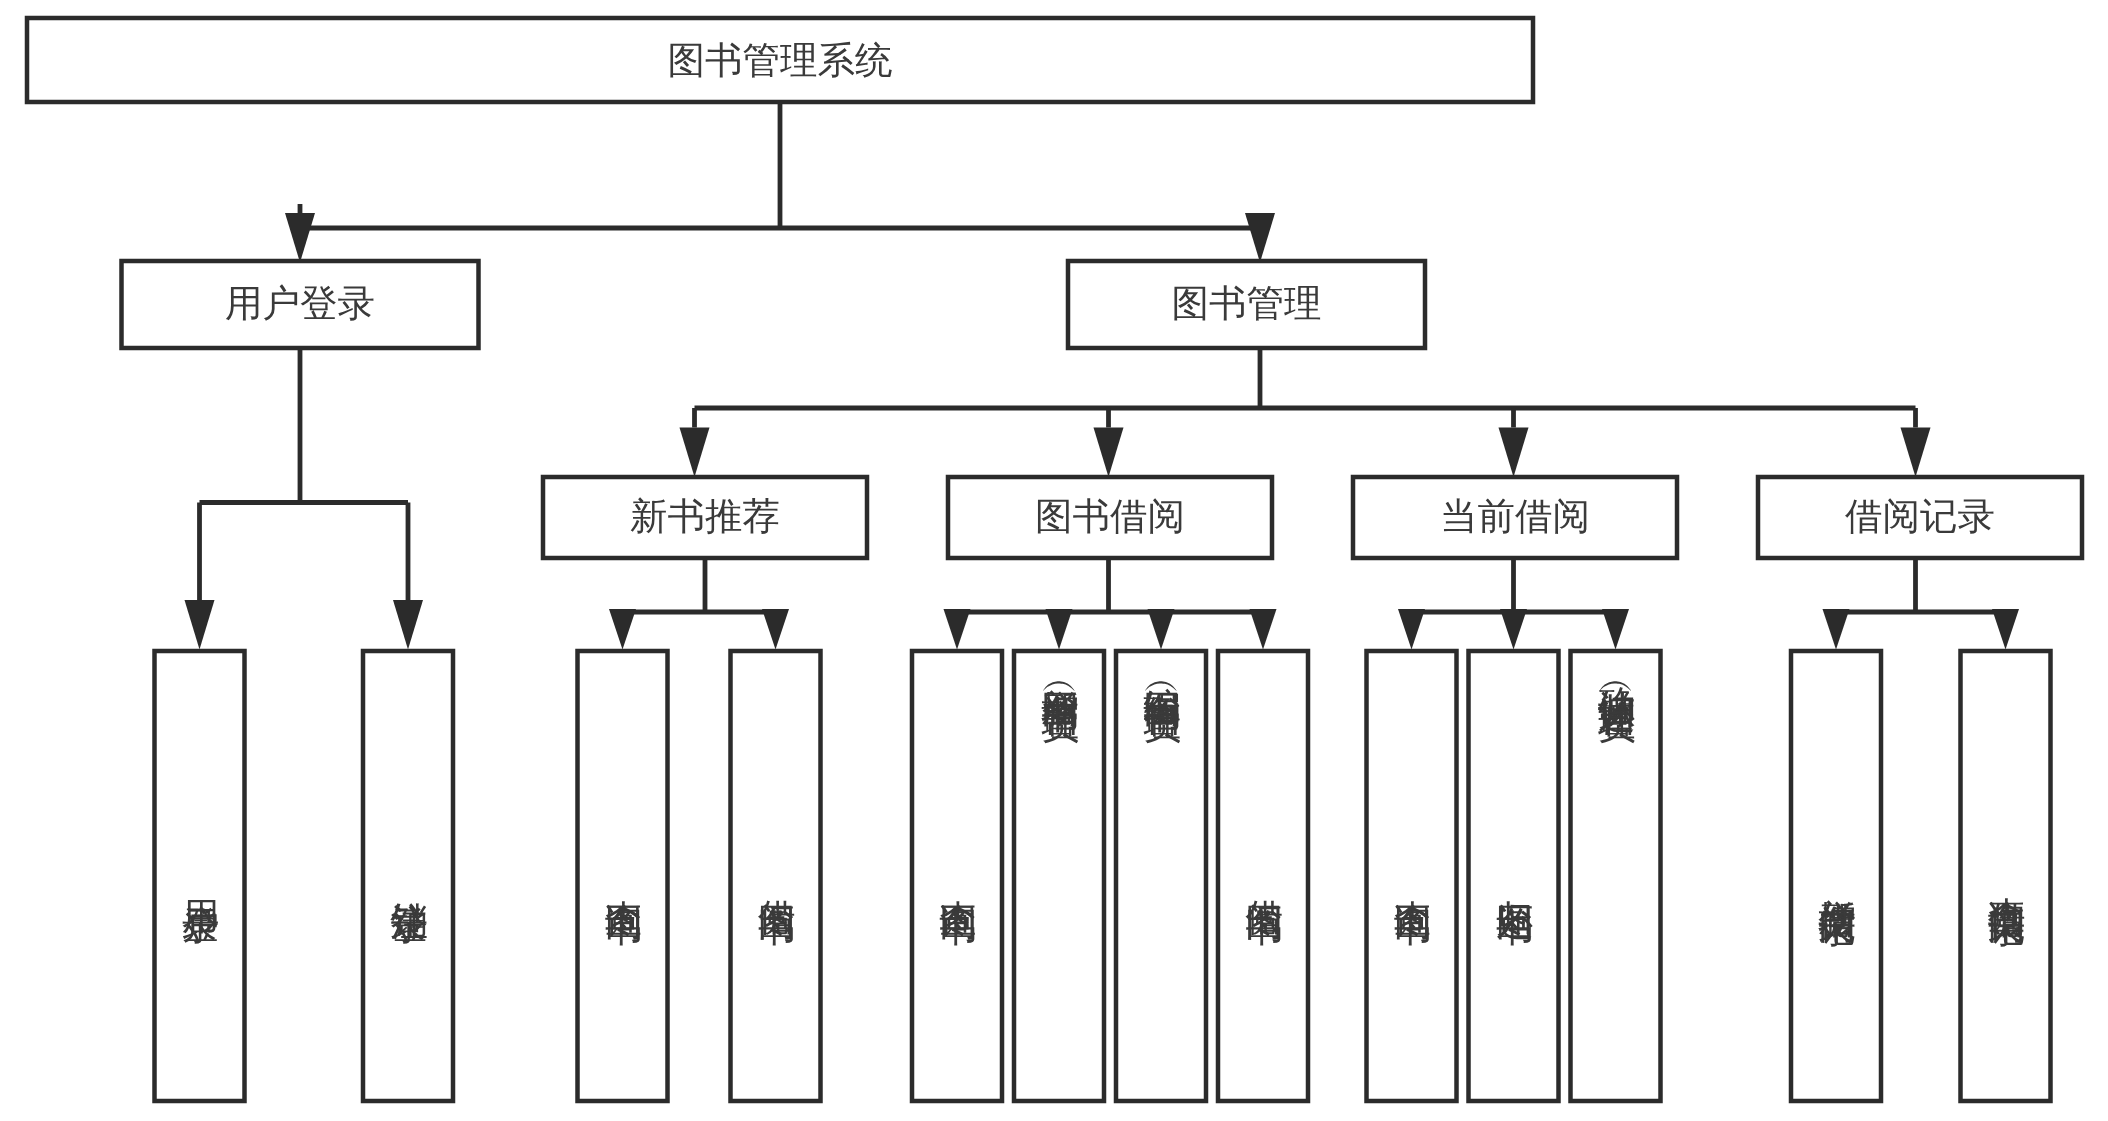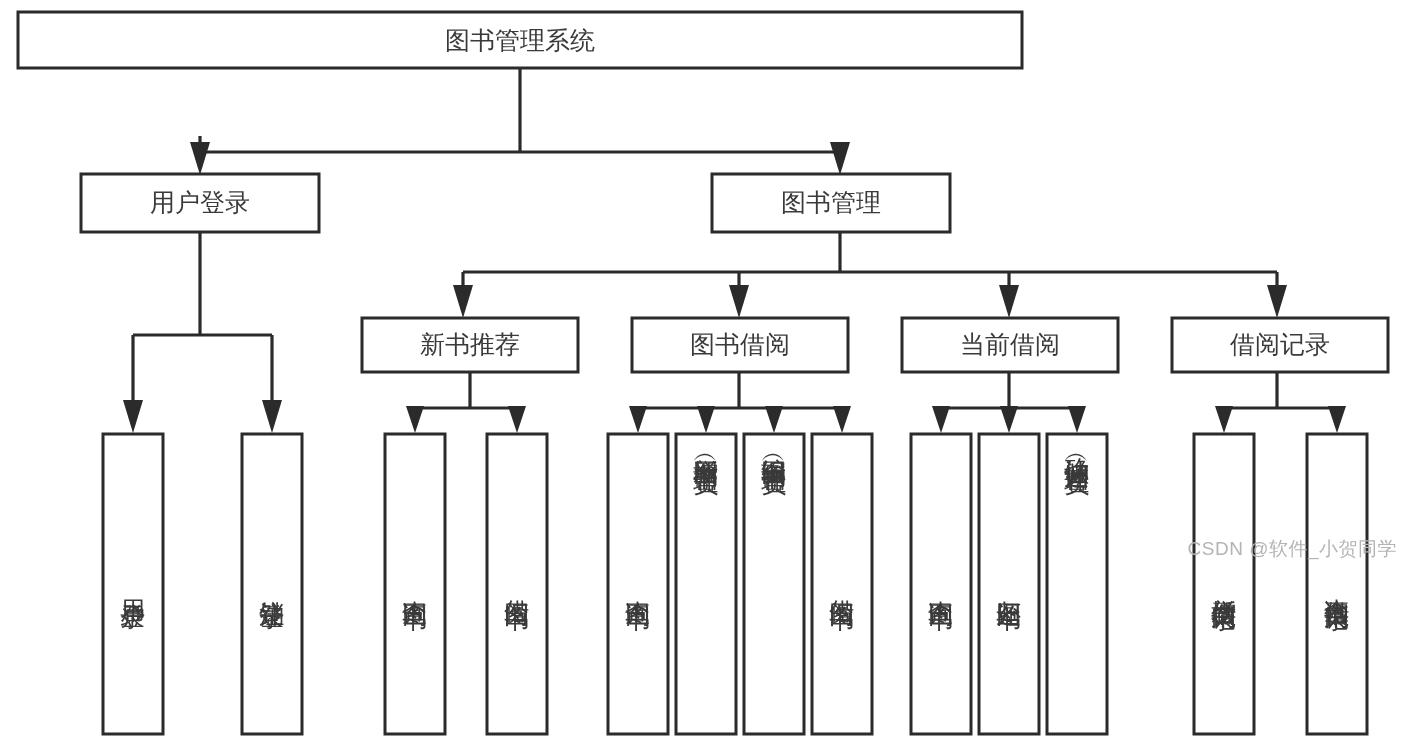--- a/index.html
+++ b/index.html
@@ -246,15 +246,14 @@
   <div class="vert-label-wrap" style="left:1047px; top:434px; width:60px; height:300px; align-items:flex-start;">
     <span class="vert-label" style="margin-top:4px;">确认归还（管理员）</span>
   </div>
   <div class="vert-label-wrap" style="left:1194px; top:434px; width:60px; height:300px;">
     <span class="vert-label">新增借阅记录</span>
   </div>
   <div class="vert-label-wrap" style="left:1307px; top:434px; width:60px; height:300px;">
     <span class="vert-label">查询借阅记录</span>
   </div>
 
-  <div class="watermark">CSDN @软件_小贺同学</div>
 
 </div>
 
 </body></html>

